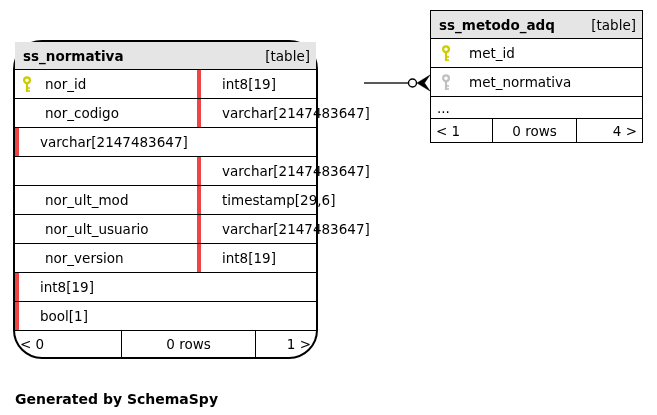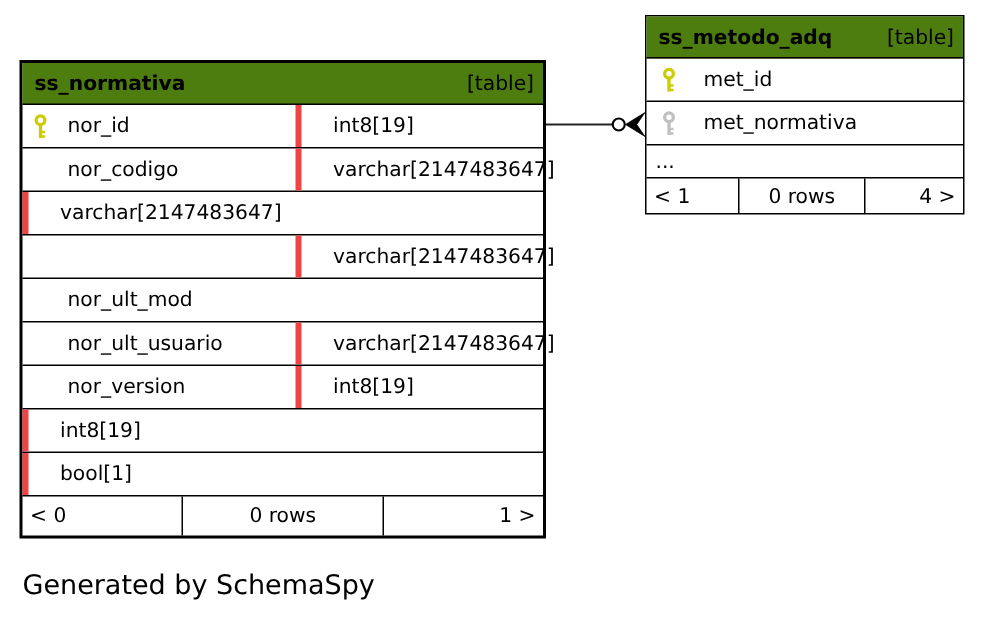--- a/index.html
+++ b/index.html
@@ -7,21 +7,21 @@
     width:657px;height:415px;position:relative;background:#ffffff;
     font-family:"DejaVu Sans","Liberation Sans",sans-serif;
     font-size:13.5px;color:#000;overflow:hidden;
   }
   .tbl{
     position:absolute;background:#ffffff;box-sizing:border-box;
     border:2px solid #000;
   }
   .tbl.thin{border-width:1.5px;}
   .tbl-header{
-    height:28px;background:#4d7c0f;border-bottom:1px solid #000;
+    height:28px;background:#e5e5e5;border-bottom:1px solid #000;
     display:flex;align-items:center;justify-content:space-between;
     padding:0 6px 0 8px;box-sizing:border-box;
   }
   .tbl-title{font-weight:bold;}
   .tbl-badge{font-weight:normal;}
   .row{
     height:28px;border-bottom:1px solid #000;
     display:flex;align-items:stretch;box-sizing:content-box;
   }
   .cell-name{
@@ -44,26 +44,26 @@
   .rt .tbl-footer{height:23px;}
   .ft-cell{display:flex;align-items:center;box-sizing:border-box;}
   .ft-prev{padding-left:5px;justify-content:flex-start;border-right:1px solid #000;}
   .ft-rows{justify-content:center;border-right:1px solid #000;}
   .ft-next{padding-right:5px;justify-content:flex-end;flex:1;}
   .lt .ft-prev{width:107px;}
   .lt .ft-rows{width:134px;}
   .rt .ft-prev{width:62px;}
   .rt .ft-rows{width:84px;}
   #relation{position:absolute;left:364px;top:70px;}
-  #footer-note{position:absolute;left:15px;top:380px;font-size:18px;}
+  #footer-note{position:absolute;left:15px;top:391px;font-size:14px;font-weight:bold;}
 </style>
 </head>
 <body>
 
-<div class="tbl lt" style="left:13px;top:40px;width:351px;">
+<div class="tbl lt" style="left:13px;top:40px;width:305px;border-radius:29px;">
   <div class="tbl-header">
     <span class="tbl-title">ss_normativa</span>
     <span class="tbl-badge">[table]</span>
   </div>
 
   <div class="row">
     <div class="cell-name">
       <span class="keyslot">
         <svg width="10" height="17" viewBox="0 0 10 17">
           <circle cx="5" cy="4.2" r="2.9" fill="none" stroke="#cccc00" stroke-width="2.2"></circle>
@@ -91,20 +91,21 @@
     <div class="cell-name">
         <span class="keyslot"></span>
       </div>
     <div class="cell-type">varchar[2147483647]</div>
   </div>
   <div class="row">
     <div class="cell-name">
         <span class="keyslot"></span>
       <span>nor_ult_mod</span>
       </div>
+    <div class="cell-type">timestamp[29,6]</div>
   </div>
   <div class="row">
     <div class="cell-name">
         <span class="keyslot"></span>
       <span>nor_ult_usuario</span>
       </div>
     <div class="cell-type">varchar[2147483647]</div>
   </div>
   <div class="row">
     <div class="cell-name">

